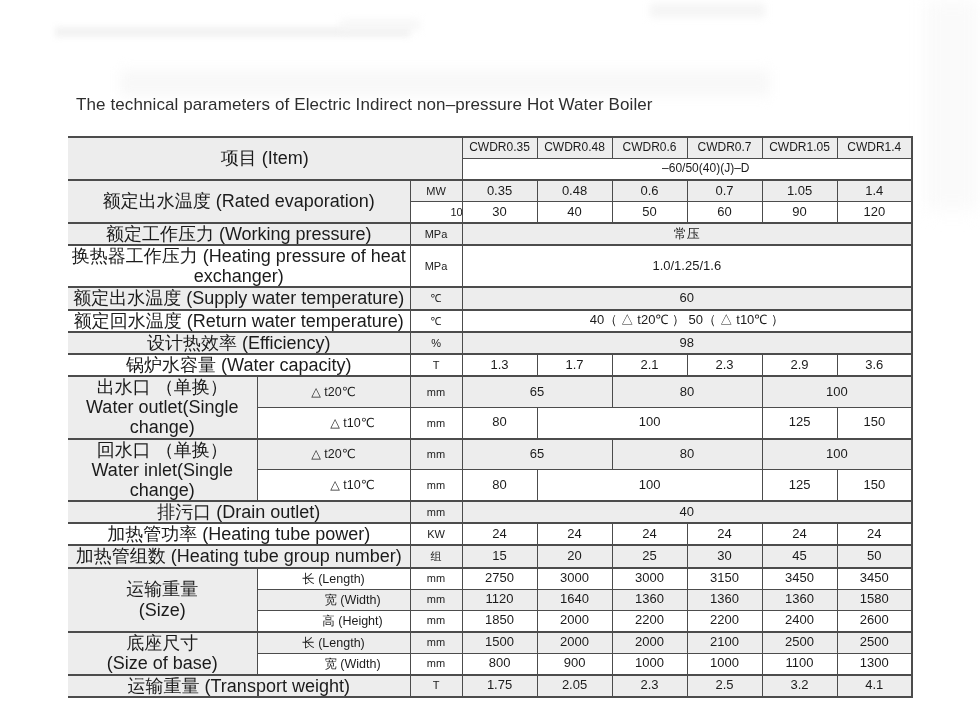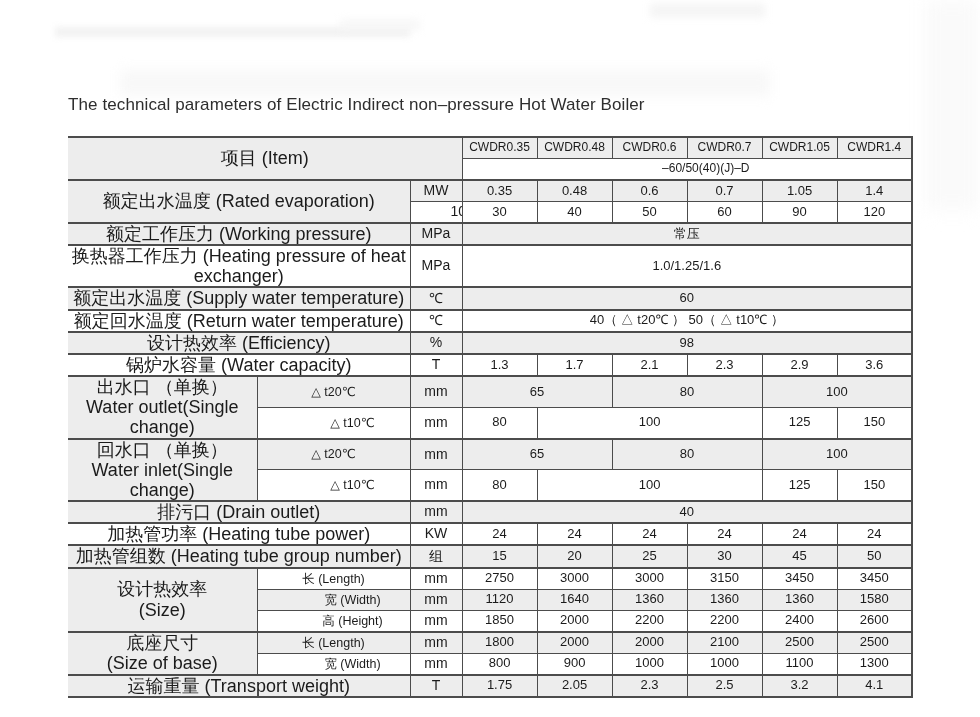--- a/index.html
+++ b/index.html
@@ -19,21 +19,21 @@
   .smudge-2{left:120px;top:70px;width:650px;height:26px;background:#f8f8f8;filter:blur(6px);}
   .smudge-3{left:650px;top:4px;width:115px;height:13px;background:#f4f4f4;filter:blur(4px);}
   .smudge-4{left:925px;top:0;width:55px;height:210px;background:#fafafa;filter:blur(9px);}
   .smudge-5{left:340px;top:20px;width:80px;height:10px;background:#f6f6f6;filter:blur(4px);}
 
   .title-cn{
     position:absolute;left:68px;top:56px;margin:0;
     font-size:27px;font-weight:700;letter-spacing:1px;color:var(--title-blue);
   }
   .title-en{
-    position:absolute;left:68px;top:95px;
+    position:absolute;left:76px;top:95px;
     font-size:17px;color:#2e2e2e;letter-spacing:0.1px;
   }
 
   table.params{
     position:absolute;left:68px;top:136px;
     width:844px;border-collapse:collapse;table-layout:fixed;
     border-top:2px solid var(--border-color);
     border-bottom:2px solid var(--border-color);
     border-right:2px solid var(--border-color);
     border-left:none;
@@ -46,21 +46,21 @@
     background:#fff;overflow:hidden;
   }
   table.params td:first-child{border-left:none;padding-left:40px;}
   table.params tr.gray td{background:var(--stripe);}
   table.params td.merged{background:var(--stripe);}
   table.params tr.group-start td{border-top-width:2px;}
   table.params td.label, table.params td.item{
     font-size:18px;white-space:pre-line;padding:0 1px;
   }
   table.params td.sub{font-size:12.5px;text-align:center;}
-  table.params td.unit{font-size:14px;}
+  table.params td.unit{font-size:11px;}
   table.params td.model, table.params td.series{font-size:12px;}
 </style>
 </head>
 <body>
 
 <div class="page">
   <div class="smudge smudge-1"></div>
   <div class="smudge smudge-2"></div>
   <div class="smudge smudge-3"></div>
   <div class="smudge smudge-4"></div>
@@ -200,21 +200,21 @@
           <td colspan="2" class="label">加热管组数 (Heating tube group number)</td>
           <td class="unit">组</td>
           <td class="value">15</td>
           <td class="value">20</td>
           <td class="value">25</td>
           <td class="value">30</td>
           <td class="value">45</td>
           <td class="value">50</td>
         </tr>
         <tr class="group-start">
-          <td rowspan="3" class="merged label">设计热效率
+          <td rowspan="3" class="merged label">运输重量
 (Size)</td>
           <td class="sub">长 (Length)</td>
           <td class="unit">mm</td>
           <td class="value">2750</td>
           <td class="value">3000</td>
           <td class="value">3000</td>
           <td class="value">3150</td>
           <td class="value">3450</td>
           <td class="value">3450</td>
         </tr>
@@ -236,21 +236,21 @@
           <td class="value">2200</td>
           <td class="value">2200</td>
           <td class="value">2400</td>
           <td class="value">2600</td>
         </tr>
         <tr class="gray group-start">
           <td rowspan="2" class="merged label">底座尺寸
 (Size of base)</td>
           <td class="sub">长 (Length)</td>
           <td class="unit">mm</td>
-          <td class="value">1800</td>
+          <td class="value">1500</td>
           <td class="value">2000</td>
           <td class="value">2000</td>
           <td class="value">2100</td>
           <td class="value">2500</td>
           <td class="value">2500</td>
         </tr>
         <tr class="">
           <td class="sub">宽 (Width)</td>
           <td class="unit">mm</td>
           <td class="value">800</td>

